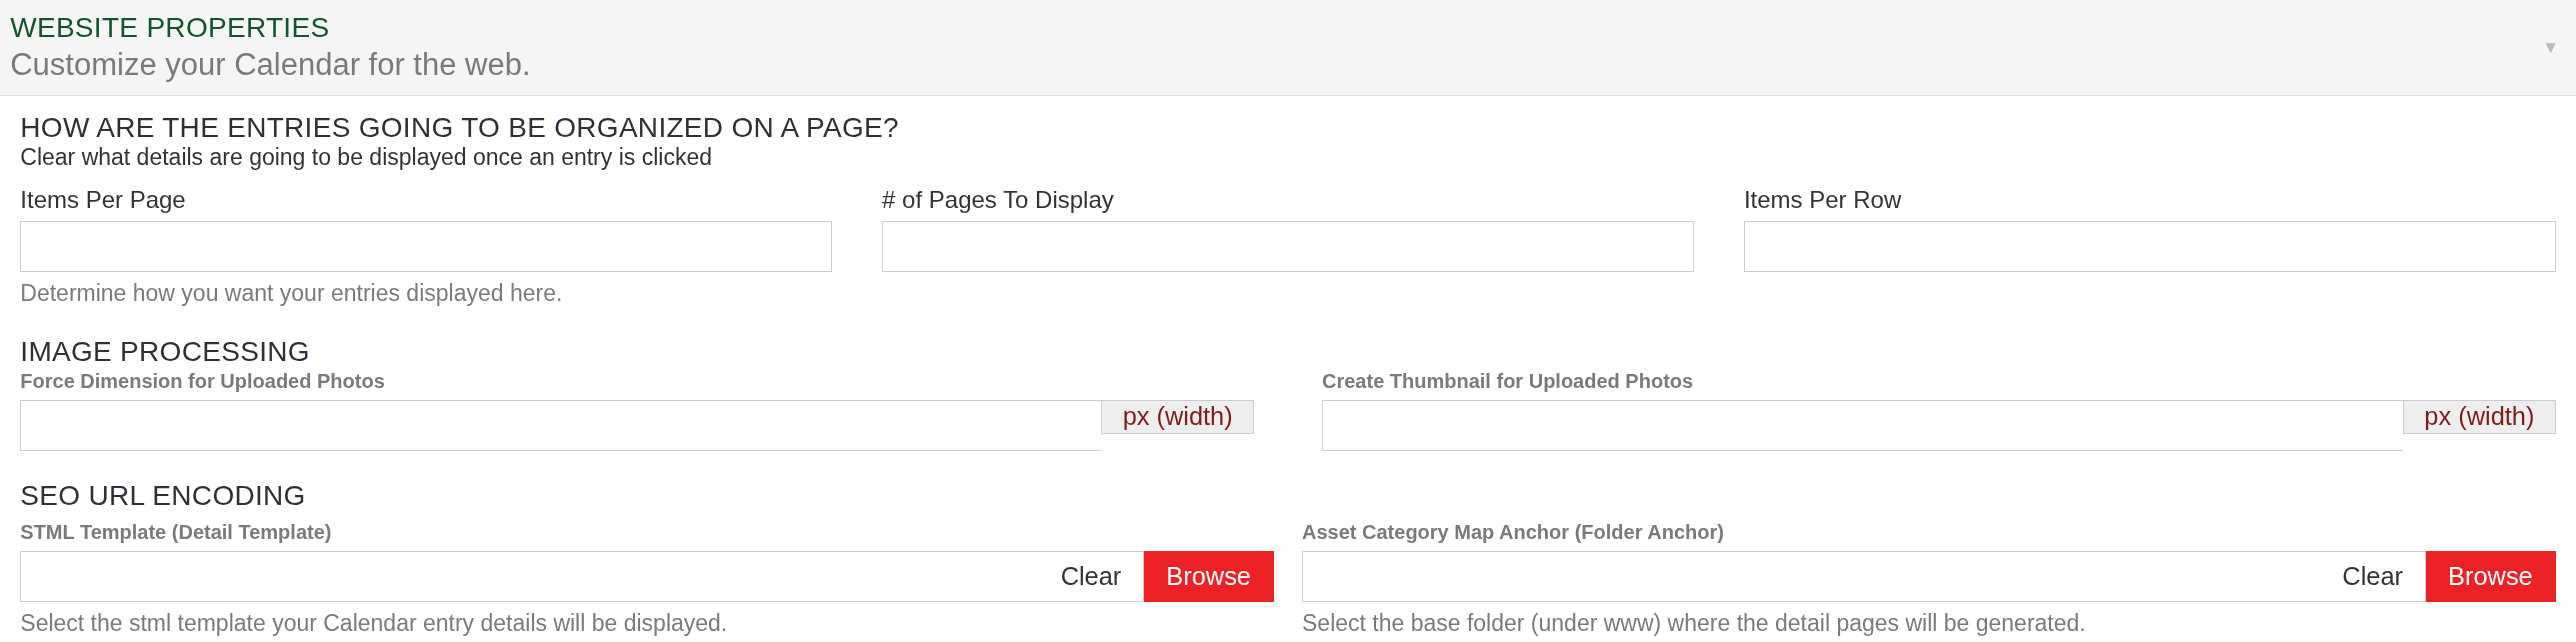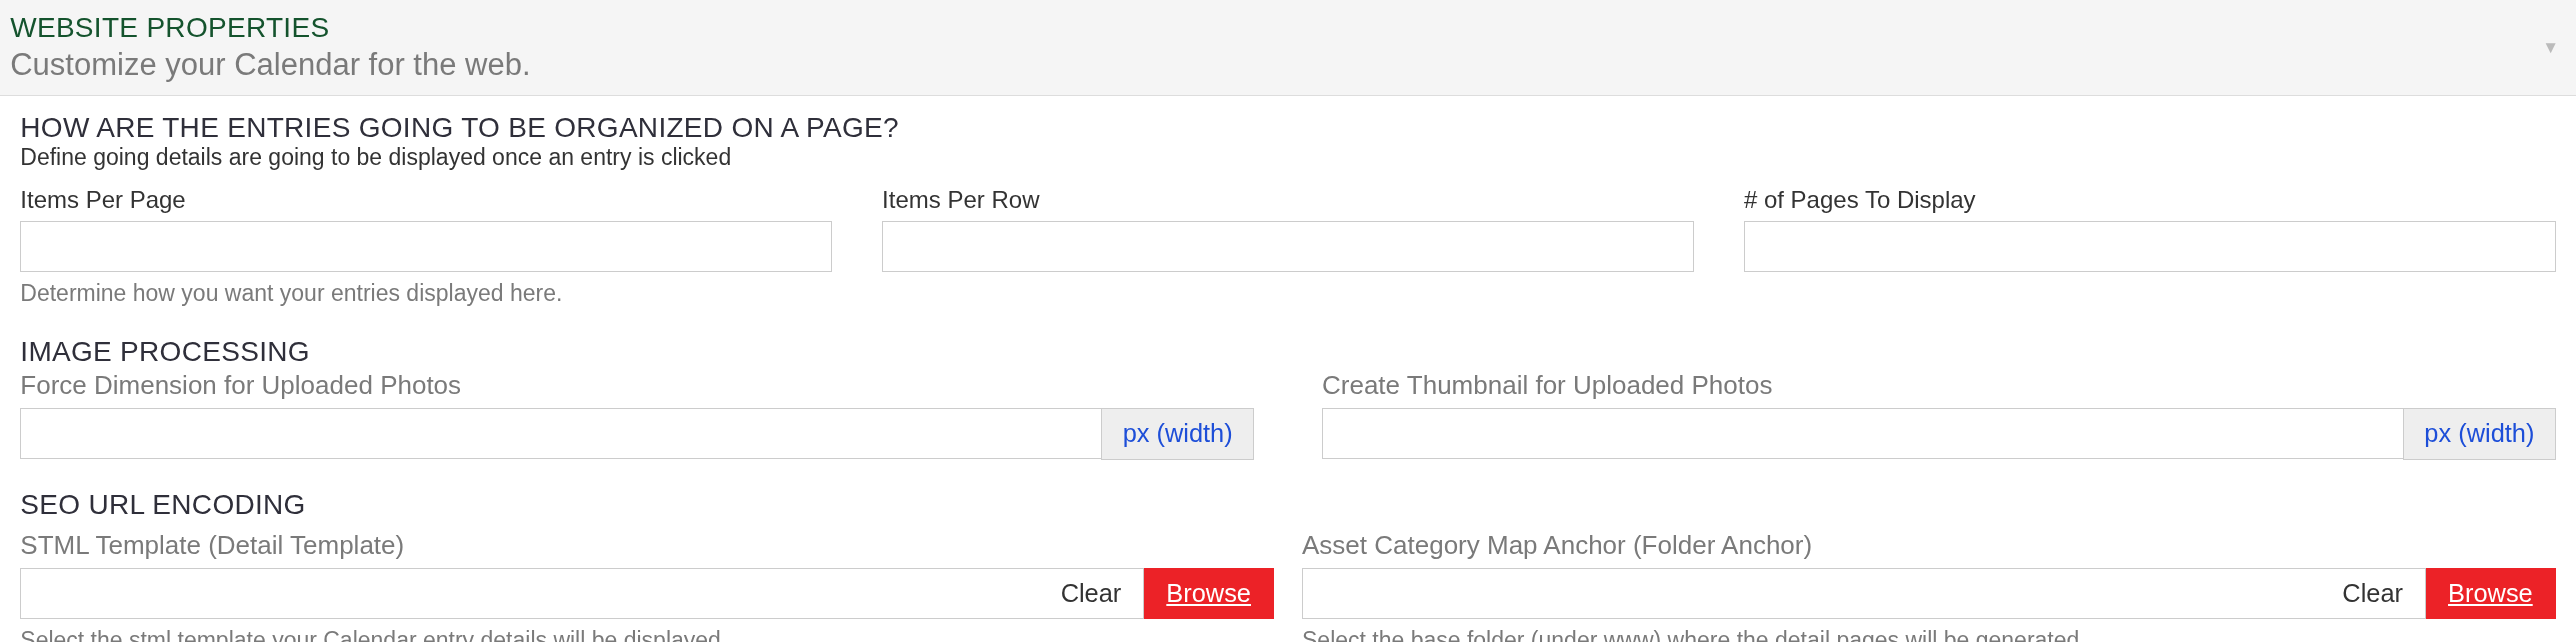--- a/index.html
+++ b/index.html
@@ -43,93 +43,92 @@
   letter-spacing: 0.3px;
 }
 .section-sub {
   font-size: 23px;
   color: #333;
   margin-top: 0px;
 }
 .row { display: flex; gap: 50px; margin-top: 15.3px; }
 .col { flex: 1; display: flex; flex-direction: column; }
 .field-label { font-size: 24px; color: #333; margin-bottom: 6.8px; }
-.field-label-muted { font-size: 26px; color: #7a7a7a; margin-bottom: 6.8px; }
+.field-label-muted { font-size: 20px; color: #7a7a7a; margin-bottom: 6.8px; font-weight: bold; }
 .text-input {
   width: 100%;
   height: 51px;
   border: 0.8px solid #ccc;
   background: #fff;
   font-size: 24px;
   padding: 0 12px;
 }
 .help-text { font-size: 23px; color: #7a7a7a; margin-top: 8.5px; }
 .input-group { display: flex; width: 100%; }
 .input-group .text-input { flex: 1; border-right: none; }
 .addon {
   display: flex;
   align-items: center;
   justify-content: center;
   padding: 0 20.3px;
-  height: 52px;
+  height: 34px;
   border: 0.8px solid #ccc;
   background: #eee;
-  color: #1d4ed8;
+  color: #7f1d1d;
   font-size: 25.4px;
   white-space: nowrap;
 }
 .btn {
   display: flex;
   align-items: center;
   justify-content: center;
   padding: 16px 22px;
   height: 51px;
   border: 0.8px solid #ccc;
   background: #fff;
   color: #333;
   font-size: 25.4px;
   cursor: pointer;
 }
 .btn-danger {
   background: #ec2227;
   color: #fff;
   border-color: #ec2227;
-  text-decoration: underline;
 }
 .input-group .btn { border-left: none; }
 .input-group .btn + .btn { border-left: none; }
 .sec-gap { margin-top: 29px; }
 </style>
 </head>
 <body>
 
 <div class="panel-header">
   <div class="panel-title">WEBSITE PROPERTIES</div>
   <div class="panel-subtitle">Customize your Calendar for the web.</div>
   <span class="collapse-caret">▼</span>
 </div>
 
 <div class="panel-body">
 
   <div>
     <div class="section-title">HOW ARE THE ENTRIES GOING TO BE ORGANIZED ON A PAGE?</div>
-    <div class="section-sub">Define going details are going to be displayed once an entry is clicked</div>
+    <div class="section-sub">Clear what details are going to be displayed once an entry is clicked</div>
 
     <div class="row">
       <div class="col">
         <label class="field-label">Items Per Page</label>
         <input class="text-input" type="text" style="">
         <div class="help-text">Determine how you want your entries displayed here.</div>
       </div>
       <div class="col">
-        <label class="field-label">Items Per Row</label>
+        <label class="field-label"># of Pages To Display</label>
         <input class="text-input" type="text" style="">
       </div>
       <div class="col">
-        <label class="field-label"># of Pages To Display</label>
+        <label class="field-label">Items Per Row</label>
         <input class="text-input" type="text" style="">
       </div>
     </div>
   </div>
 
   <div class="sec-gap">
     <div class="section-title">IMAGE PROCESSING</div>
     <div class="row" style="margin-top:1.7px; gap:68px;">
       <div class="col">
         <div class="field-label-muted">Force Dimension for Uploaded Photos</div>

